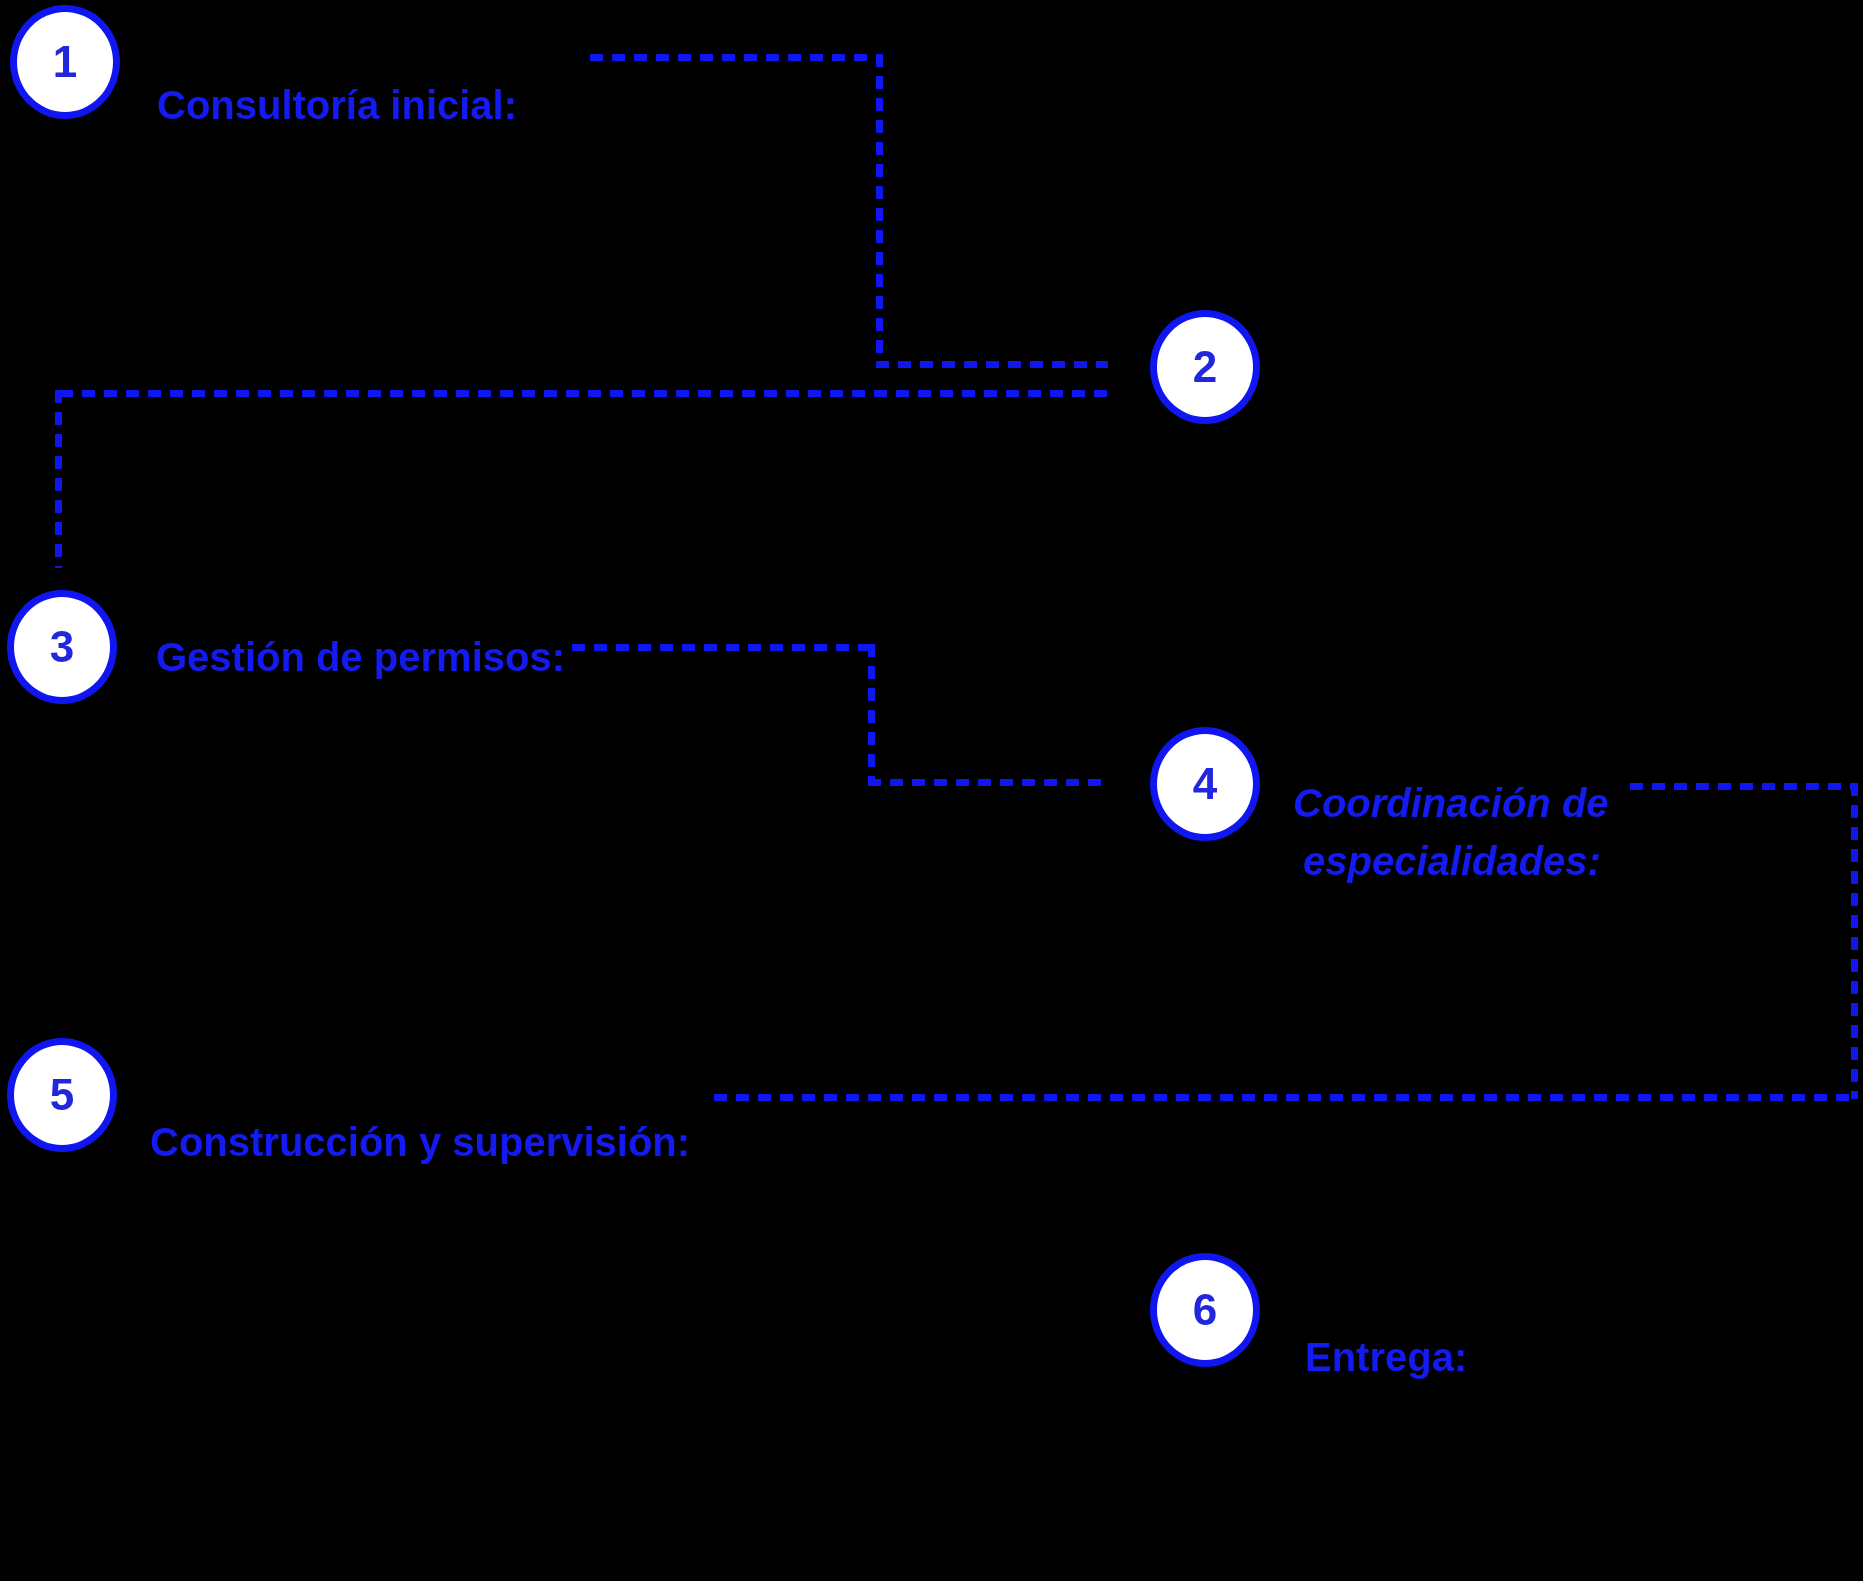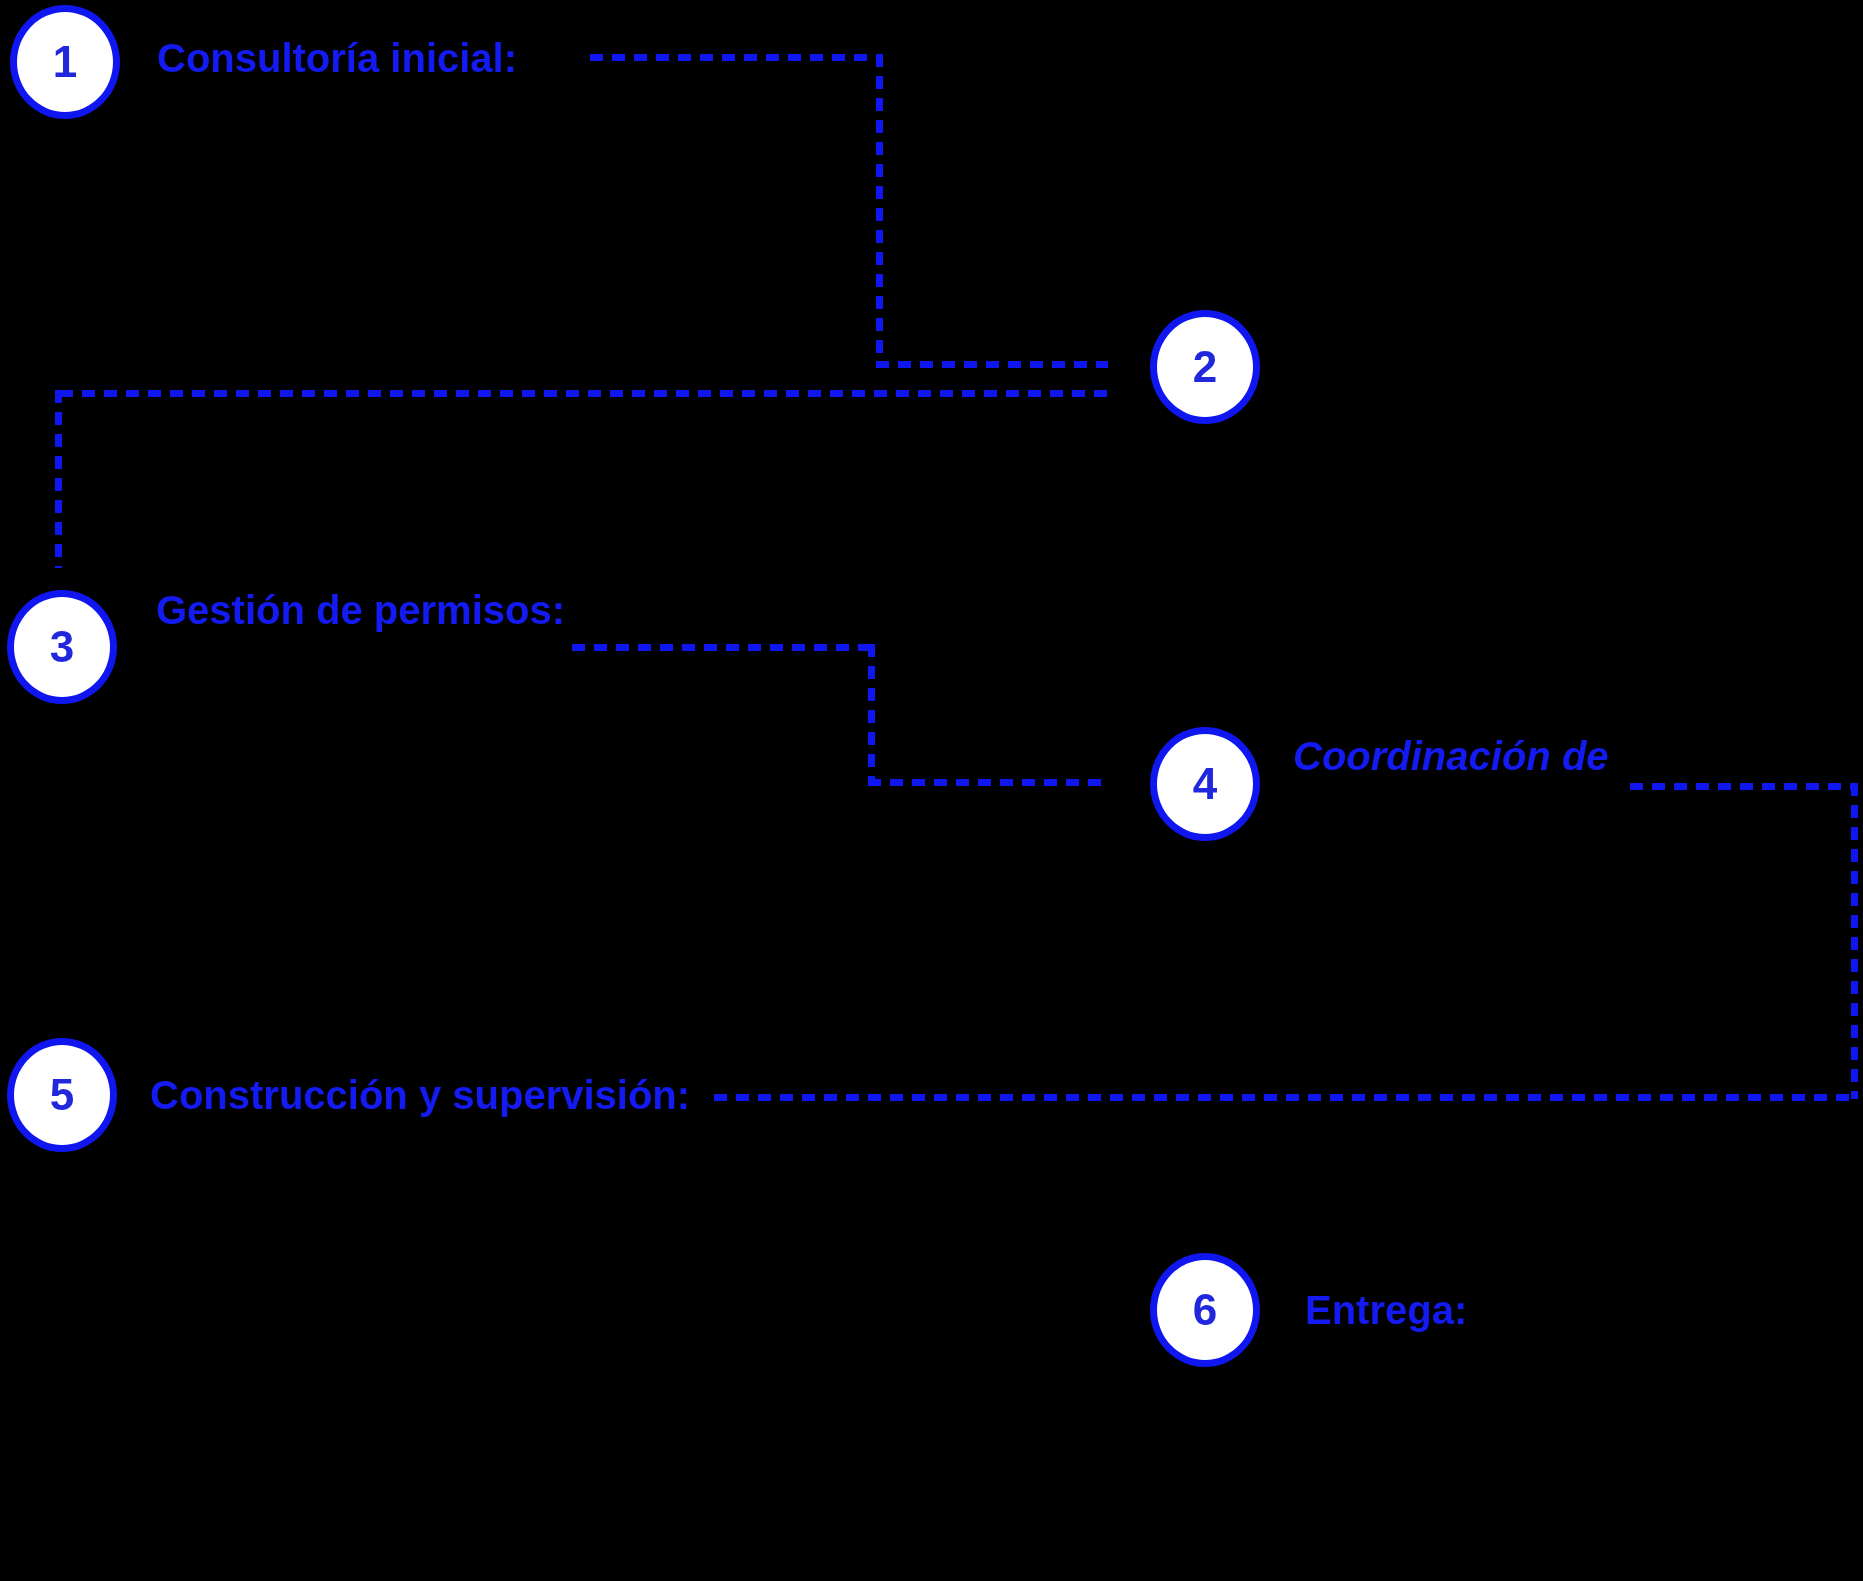--- a/index.html
+++ b/index.html
@@ -38,20 +38,21 @@
     color: var(--number);
     line-height: 1;
   }
   .step-label {
     position: absolute;
     font-size: 40px;
     font-weight: 700;
     color: var(--label);
     line-height: 48px;
     white-space: nowrap;
+    margin-top: 47px;
   }
   .step-label.two-line { line-height: 58px; white-space: nowrap; font-style: italic; }
   .conn {
     position: absolute;
   }
   .conn.h {
     height: 7px;
     background-image: repeating-linear-gradient(90deg, var(--accent) 0 13px, transparent 13px 22px);
   }
   .conn.v {
@@ -87,20 +88,21 @@
 
   <div class="conn h" style="left:572px; top:644px; width:300px;"></div>
   <div class="conn v" style="left:868px; top:644px; height:142px;"></div>
   <div class="conn h" style="left:868px; top:779px; width:240px;"></div>
 
   <div class="step-circle" style="left:1150px; top:727px;">
     <span class="step-number">4</span>
   </div>
   <div class="step-label two-line" style="left:1293px; top:727px;">
     <div>Coordinación de</div>
+    <div style="padding-left:10px;">especialidades:</div>
   </div>
 
   <div class="conn h" style="left:1630px; top:783px; width:226px;"></div>
   <div class="conn v" style="left:1851px; top:783px; height:316px;"></div>
   <div class="conn h" style="left:714px; top:1094px; width:1144px;"></div>
 
   <div class="step-circle" style="left:7px; top:1038px;">
     <span class="step-number">5</span>
   </div>
   <div class="step-label" style="left:150px; top:1071px;">Construcción y supervisión:</div>

